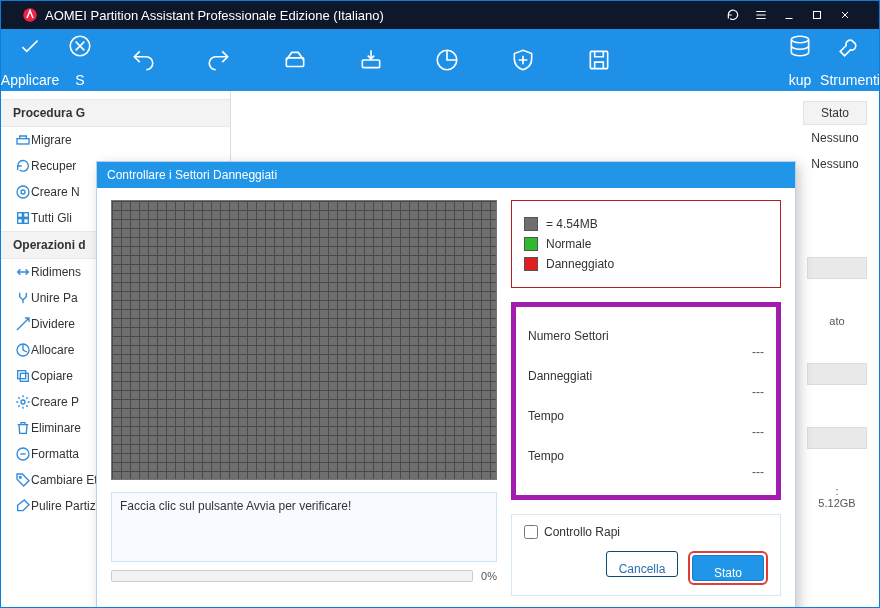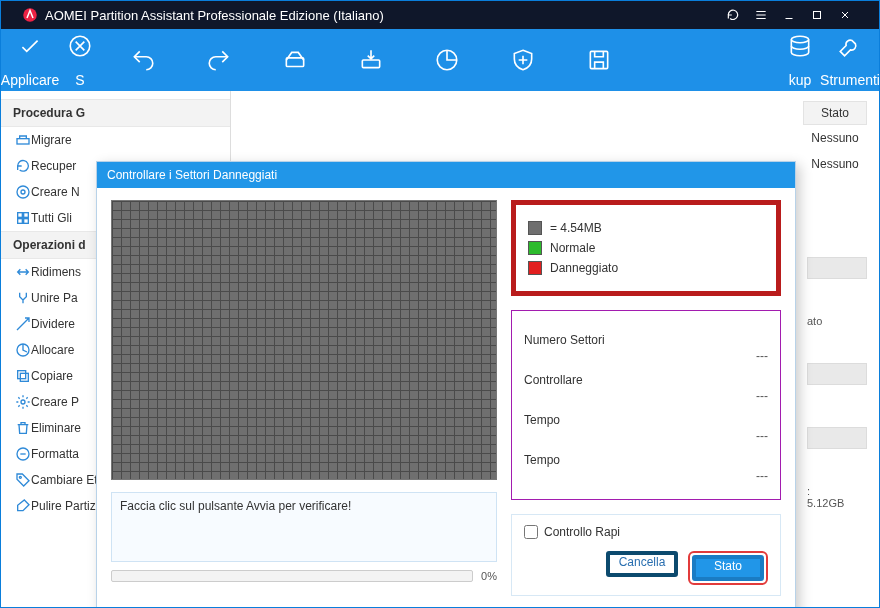--- a/index.html
+++ b/index.html
@@ -50,41 +50,41 @@
       linear-gradient(90deg, #4a4a4a 1px, transparent 1px);
     background-size: 9px 9px;
     border:1px solid #777;
   }
   .msg-box { margin-top:12px; height:70px; border:1px solid #cfe3f4; background:#f7fbff; padding:6px 8px; font-size:12px; overflow:auto;}
   .progress-row { display:flex; align-items:center; gap:8px; margin-top:8px;}
   .progress-bar { flex:1; height:12px; border:1px solid #ccc; border-radius:2px; background:#f3f3f3; }
   .progress-pct { font-size:11px; color:#555; }
 
   .modal-right { flex:1; display:flex; flex-direction:column; gap:14px;}
-  .legend-box { border:5px solid #b91c1c; padding:10px 12px; font-size:12px;}
+  .legend-box { border:1px solid #b91c1c; padding:10px 12px; font-size:12px;}
   .legend-item { display:flex; align-items:center; gap:8px; margin:6px 0;}
   .legend-sw { width:14px; height:14px; border:1px solid #555;}
-  .stats-box { border:1px solid #a21caf; padding:12px 12px; font-size:12px;}
+  .stats-box { border:5px solid #a21caf; padding:12px 12px; font-size:12px;}
   .stat-row { display:flex; justify-content:space-between; margin:10px 0 2px 0;}
   .stat-val { text-align:right; color:#555; margin-bottom:4px;}
   .controls-box { border:1px solid #d7e8f5; padding:10px 12px; font-size:12px;}
   .chk-row { display:flex; align-items:center; gap:6px; margin-bottom:12px;}
   .chk-row input { width:14px; height:14px;}
   .btn-row { display:flex; gap:10px; justify-content:flex-end;}
-  .btn { min-width:72px; height:26px; border:4px solid #0c4a6e; background:#fff; color:#2a6fb0; border-radius:3px; font-size:12px; cursor:pointer; display:flex;align-items:flex-start;justify-content:center;}
+  .btn { min-width:72px; height:26px; border:1px solid #0c4a6e; background:#fff; color:#2a6fb0; border-radius:3px; font-size:12px; cursor:pointer; display:flex;align-items:flex-end;justify-content:center;}
   .btn.primary { background:#2196e8; color:#fff; border-color:#1a7cc4; }
   .highlight-ring { border:2px solid #e23b3b; border-radius:6px; padding:2px; display:inline-flex;}
 
   .right-panel-frag { position:absolute; right:12px; top:10px; width:64px; }
   .right-panel-frag .stat-head { font-size:12px; text-align:center; background:#f3f3f3; border:1px solid #e3e3e3; padding:4px 0;}
   .right-panel-frag .stat-cell { font-size:12px; text-align:center; padding:6px 0;}
   .gray-bar { height:22px; background:#e9e9e9; border:1px solid #dcdcdc; margin:6px 0;}
 
   .content-frag-right { position:absolute; right:12px; top:160px; width:60px; display:flex; flex-direction:column; gap:30px;}
-  .content-frag-right .tiny { font-size:11px; color:#555; text-align:left;}
+  .content-frag-right .tiny { font-size:11px; color:#555; text-align:center;}
 </style>
 </head>
 <body>
 
 <div class="titlebar">
   <span class="app-icon">
     <svg viewBox="0 0 24 24">
         <circle cx="12" cy="12" r="9" fill="#e24"></circle>
         <path d="M8 16 L12 6 L16 16" stroke="#fff" stroke-width="2" fill="none"></path>
       </svg>
@@ -414,21 +414,21 @@
                  <span class="legend-sw" style="background:#e21f1f;"></span>
                  <span>Danneggiato</span>
               </div>
            </div>
            <div class="stats-box">
               <div class="stat-row">
               <span>Numero Settori</span>
             </div>
               <div class="stat-val">---</div>
               <div class="stat-row">
-              <span>Controllare</span>
+              <span>Danneggiati</span>
             </div>
               <div class="stat-val">---</div>
               <div class="stat-row">
               <span>Tempo</span>
             </div>
               <div class="stat-val">---</div>
               <div class="stat-row">
               <span>Tempo</span>
             </div>
               <div class="stat-val">---</div>

